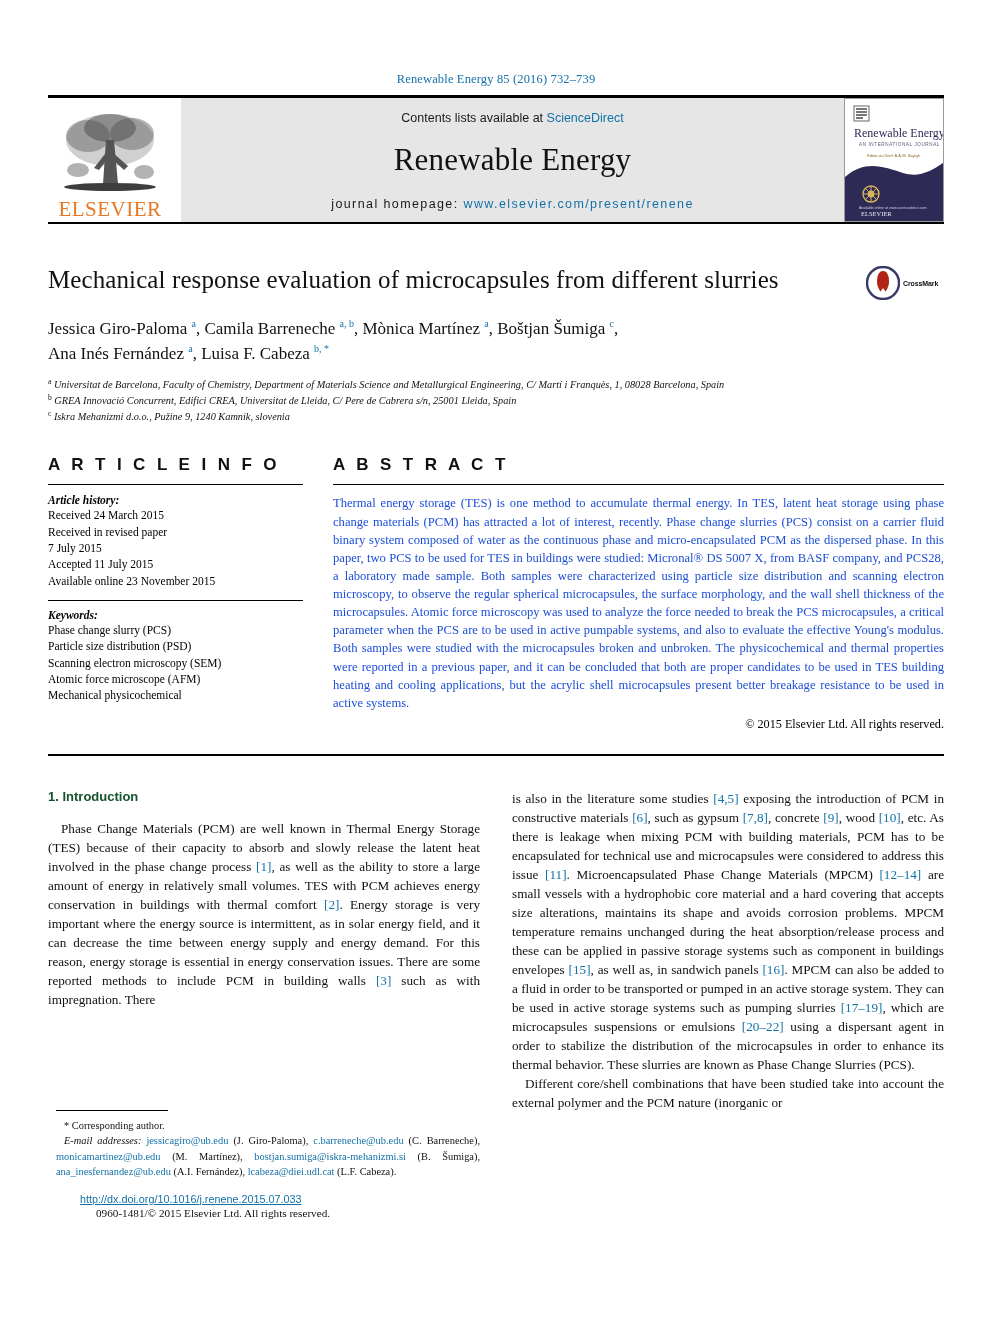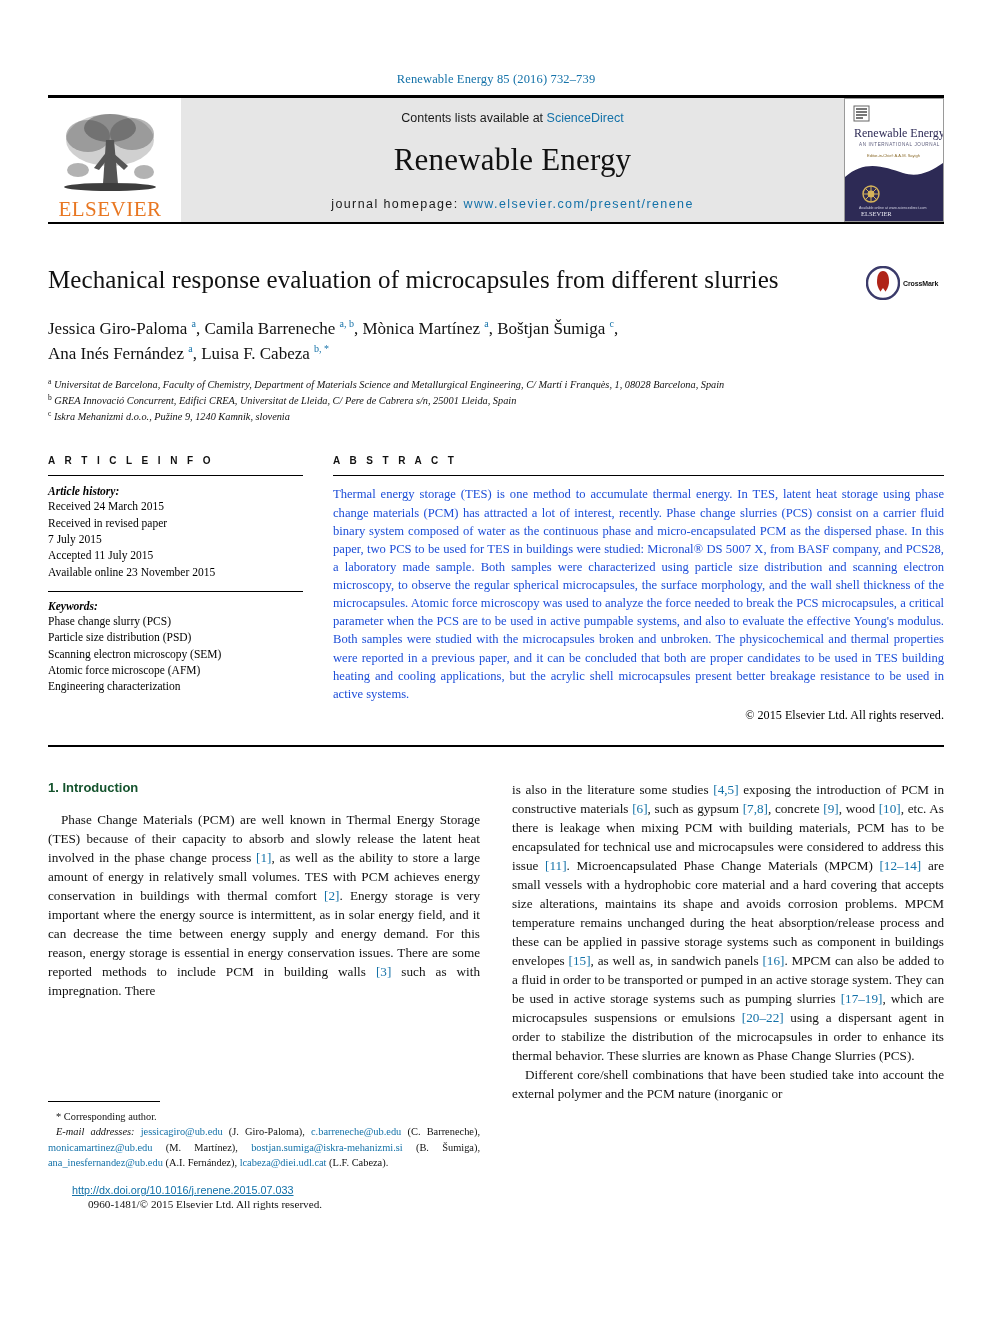--- a/index.html
+++ b/index.html
@@ -160,21 +160,21 @@
   
   .info-abstract {
     margin-top: 30px;
     display: flex;
     gap: 30px;
   }
   .col-info { flex: 0 0 255px; }
   .col-abstract { flex: 1 1 auto; }
   .section-head {
     font-family: "Liberation Sans", sans-serif;
-    font-size: 10px;
+    font-size: 17px;
     font-weight: bold;
     letter-spacing: 3.4px;
     color: #111;
   }
   .hr-thin {
     border-top: 1.5px solid #000;
     margin: 9px 0 9px 0;
   }
   .hr-thin-b { border-top: 1.5px solid #000; margin: 11px 0 8px 0; }
   .meta-label {
@@ -227,21 +227,21 @@
     margin: 0;
     color: #111;
     text-indent: 13px;
   }
   p.body-text.cont { text-indent: 0; }
   a.ref { color: #1371a8; text-decoration: none; }
 
   
   .footnote {
     position: absolute;
-    left: 0;
+    left: 8px;
     right: 0;
     bottom: 0;
   }
   .footnote-rule {
     border-top: 1px solid #000;
     width: 112px;
     margin-bottom: 7px;
   }
   .footnote-text {
     font-family: "Liberation Serif", serif;
@@ -369,21 +369,21 @@
       <div class="meta-line">Received in revised paper</div>
       <div class="meta-line">7 July 2015</div>
       <div class="meta-line">Accepted 11 July 2015</div>
       <div class="meta-line">Available online 23 November 2015</div>
       <div class="hr-thin-b"></div>
       <div class="meta-label">Keywords:</div>
       <div class="meta-line">Phase change slurry (PCS)</div>
       <div class="meta-line">Particle size distribution (PSD)</div>
       <div class="meta-line">Scanning electron microscopy (SEM)</div>
       <div class="meta-line">Atomic force microscope (AFM)</div>
-      <div class="meta-line">Engineering characterization</div>
+      <div class="meta-line">Mechanical physicochemical</div>
     </div>
 
     <div class="col-abstract">
       <div class="section-head">A B S T R A C T</div>
       <div class="hr-thin"></div>
       <div class="abstract-body">Thermal energy storage (TES) is one method to accumulate thermal energy. In TES, latent heat storage using phase change materials (PCM) has attracted a lot of interest, recently. Phase change slurries (PCS) consist on a carrier fluid binary system composed of water as the continuous phase and micro-encapsulated PCM as the dispersed phase. In this paper, two PCS to be used for TES in buildings were studied: Micronal® DS 5007 X, from BASF company, and PCS28, a laboratory made sample. Both samples were characterized using particle size distribution and scanning electron microscopy, to observe the regular spherical microcapsules, the surface morphology, and the wall shell thickness of the microcapsules. Atomic force microscopy was used to analyze the force needed to break the PCS microcapsules, a critical parameter when the PCS are to be used in active pumpable systems, and also to evaluate the effective Young's modulus. Both samples were studied with the microcapsules broken and unbroken. The physicochemical and thermal properties were reported in a previous paper, and it can be concluded that both are proper candidates to be used in TES building heating and cooling applications, but the acrylic shell microcapsules present better breakage resistance to be used in active systems.</div>
       <div class="copyright-line">© 2015 Elsevier Ltd. All rights reserved.</div>
     </div>
   </div>
 

